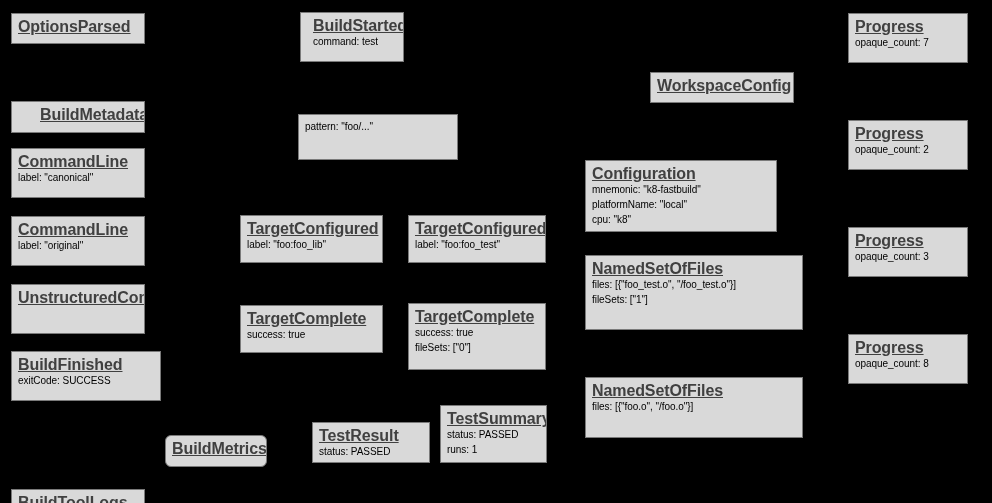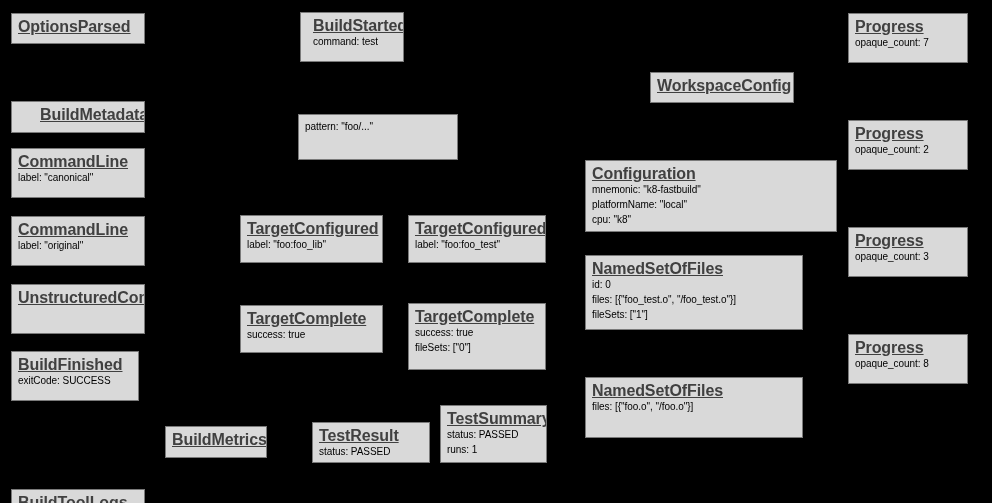--- a/index.html
+++ b/index.html
@@ -62,28 +62,28 @@
       <div class="node-title">CommandLine</div>
       <div class="node-field">label: "canonical"</div>
     </div>
     <div class="node" style="left: 11px; top: 216px; width: 134px; height: 50px; background: rgb(217, 217, 217); border-color: rgb(122, 122, 122); color: rgb(0, 0, 0);">
       <div class="node-title">CommandLine</div>
       <div class="node-field">label: "original"</div>
     </div>
     <div class="node" style="left: 11px; top: 284px; width: 134px; height: 50px; background: rgb(217, 217, 217); border-color: rgb(122, 122, 122); color: rgb(0, 0, 0);">
       <div class="node-title wrap">UnstructuredCommandLine</div>
     </div>
-    <div class="node" style="left: 11px; top: 351px; width: 128px; height: 50px; background: rgb(217, 217, 217); border-color: rgb(122, 122, 122); color: rgb(0, 0, 0);">
+    <div class="node" style="left: 11px; top: 351px; width: 150px; height: 50px; background: rgb(217, 217, 217); border-color: rgb(122, 122, 122); color: rgb(0, 0, 0);">
       <div class="node-title">BuildFinished</div>
       <div class="node-field">exitCode: SUCCESS</div>
     </div>
     <div class="node" style="left: 11px; top: 445px; width: 134px; height: 32px; background: rgb(217, 217, 217); border-color: rgb(122, 122, 122); color: rgb(0, 0, 0); margin-top: 44px;">
       <div class="node-title">BuildToolLogs</div>
     </div>
-    <div class="node" style="left: 165px; top: 426px; width: 102px; height: 32px; background: rgb(217, 217, 217); border-color: rgb(122, 122, 122); color: rgb(0, 0, 0);">
+    <div class="node" style="left: 165px; top: 435px; width: 102px; height: 32px; background: rgb(217, 217, 217); border-color: rgb(122, 122, 122); color: rgb(0, 0, 0); border-radius: 6px;">
       <div class="node-title">BuildMetrics</div>
     </div>
     <div class="node" style="left: 300px; top: 12px; width: 104px; height: 50px; background: rgb(217, 217, 217); border-color: rgb(122, 122, 122); color: rgb(0, 0, 0); padding-left: 12px;">
       <div class="node-title">BuildStarted</div>
       <div class="node-field">command: test</div>
     </div>
     <div class="node" style="left: 298px; top: 114px; width: 160px; height: 46px; background: rgb(217, 217, 217); border-color: rgb(122, 122, 122); color: rgb(0, 0, 0);">
       <div class="node-field">pattern: "foo/..."</div>
     </div>
     <div class="node" style="left: 240px; top: 215px; width: 143px; height: 48px; background: rgb(217, 217, 217); border-color: rgb(122, 122, 122); color: rgb(0, 0, 0);">
@@ -108,29 +108,28 @@
       <div class="node-field">status: PASSED</div>
     </div>
     <div class="node" style="left: 440px; top: 405px; width: 107px; height: 58px; background: rgb(217, 217, 217); border-color: rgb(122, 122, 122); color: rgb(0, 0, 0);">
       <div class="node-title">TestSummary</div>
       <div class="node-field">status: PASSED</div>
       <div class="node-field">runs: 1</div>
     </div>
     <div class="node" style="left: 650px; top: 72px; width: 144px; height: 31px; background: rgb(217, 217, 217); border-color: rgb(122, 122, 122); color: rgb(0, 0, 0);">
       <div class="node-title">WorkspaceConfig</div>
     </div>
-    <div class="node" style="left: 585px; top: 160px; width: 252px; height: 72px; background: rgb(217, 217, 217); border-color: rgb(122, 122, 122); color: rgb(0, 0, 0);">
+    <div class="node" style="left: 585px; top: 160px; width: 192px; height: 72px; background: rgb(217, 217, 217); border-color: rgb(122, 122, 122); color: rgb(0, 0, 0);">
       <div class="node-title">Configuration</div>
       <div class="node-field">mnemonic: "k8-fastbuild"</div>
       <div class="node-field">platformName: "local"</div>
       <div class="node-field">cpu: "k8"</div>
     </div>
     <div class="node" style="left: 585px; top: 255px; width: 218px; height: 75px; background: rgb(217, 217, 217); border-color: rgb(122, 122, 122); color: rgb(0, 0, 0);">
       <div class="node-title">NamedSetOfFiles</div>
-      <div class="node-field">id: 0</div>
       <div class="node-field">files: [{"foo_test.o", "/foo_test.o"}]</div>
       <div class="node-field">fileSets: ["1"]</div>
     </div>
     <div class="node" style="left: 585px; top: 377px; width: 218px; height: 61px; background: rgb(217, 217, 217); border-color: rgb(122, 122, 122); color: rgb(0, 0, 0);">
       <div class="node-title">NamedSetOfFiles</div>
       <div class="node-field">files: [{"foo.o", "/foo.o"}]</div>
     </div>
     <div class="node" style="left: 848px; top: 13px; width: 120px; height: 50px; background: rgb(217, 217, 217); border-color: rgb(122, 122, 122); color: rgb(0, 0, 0);">
       <div class="node-title">Progress</div>
       <div class="node-field">opaque_count: 7</div>

